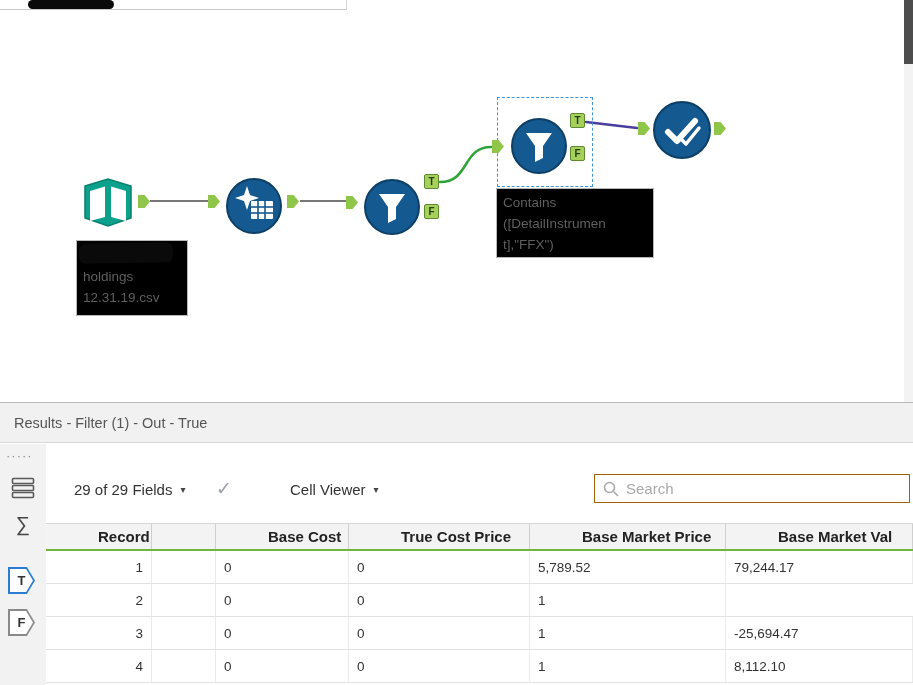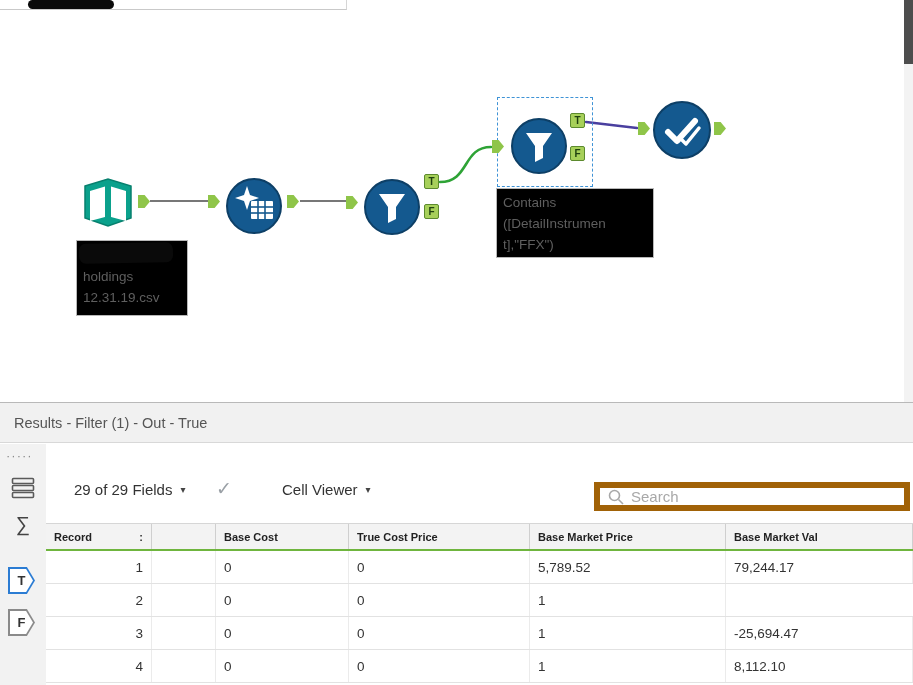--- a/index.html
+++ b/index.html
@@ -54,30 +54,30 @@
   #f-button { background:#8a8a8a; }
   #sigma-icon { font-size:20px; color:#444; }
 
   #results-main { flex:1; position:relative; background:#fff; }
 
   #results-toolbar { position:relative; height:79px; background:#fff; }
   .dropdown { position:absolute; top:32px; height:26px; display:flex; align-items:center;
     gap:8px; color:#333; font-size:15px; cursor:pointer; }
   .caret { font-size:10px; color:#444; }
   #apply-check { position:absolute; left:170px; top:33px; color:#9aa0a6; font-size:19px; }
-  #search-box { position:absolute; left:548px; top:38px; width:316px; height:29px;
-    background:#fff; border:6px solid #a16207; display:flex; align-items:center; padding:0 8px; }
+  #search-box { position:absolute; left:548px; top:30px; width:316px; height:29px;
+    background:#fff; border:1px solid #a16207; display:flex; align-items:center; padding:0 8px; }
   #search-box input { border:none; outline:none; flex:1; font-size:15px; color:#333;
     font-family:"Liberation Sans", sans-serif; background:transparent; }
   #search-box input::placeholder { color:#a8a8a8; }
 
   .thead { display:grid; grid-template-columns:106px 64px 133px 181px 196px 187px;
     height:28px; background:#f3f3f3; border-top:1px solid #d6d6d6; border-bottom:2px solid #6fb53e; }
   .th { border-right:1px solid #cfcfcf; display:flex; align-items:center;
-    padding:0 8px; font-weight:bold; font-size:11px; color:#222; overflow:hidden; white-space:nowrap; }
+    padding:0 8px; font-weight:bold; font-size:15px; color:#222; overflow:hidden; white-space:nowrap;margin-left:44px; }
   .th .mark { margin-left:auto; color:#333; font-weight:bold; }
   .trow { display:grid; grid-template-columns:106px 64px 133px 181px 196px 187px;
     height:33px; border-bottom:1px solid #e2e2e2; background:#fff; }
   .td { border-right:1px solid #ebebeb; display:flex; align-items:center;
     padding:0 8px; font-size:13.5px; color:#333; overflow:hidden; white-space:nowrap; }
   .td.num { justify-content:flex-end; }
 </style>
 </head>
 <body>
 
@@ -196,21 +196,21 @@
         </div>
       </div>
 
       <div id="results-main">
         <div id="results-toolbar">
           <div class="dropdown" style="left:28px;">
             <span>29 of 29 Fields</span>
             <span class="caret">▾</span>
           </div>
           <span id="apply-check">✓</span>
-          <div class="dropdown" style="left:236px;align-items:center;">
+          <div class="dropdown" style="left:244px;align-items:center;">
             <span>Cell Viewer</span>
             <span class="caret">▾</span>
           </div>
           <div id="search-box">
             <svg width="16" height="16" viewBox="0 0 16 16" style="margin-right:7px;">
               <circle cx="6.5" cy="6.5" r="5" fill="none" stroke="#a8a8a8" stroke-width="1.6"></circle>
               <line x1="10.5" y1="10.5" x2="15" y2="15" stroke="#a8a8a8" stroke-width="1.6"></line>
             </svg>
             <input type="text" placeholder="Search" style="">
           </div>

